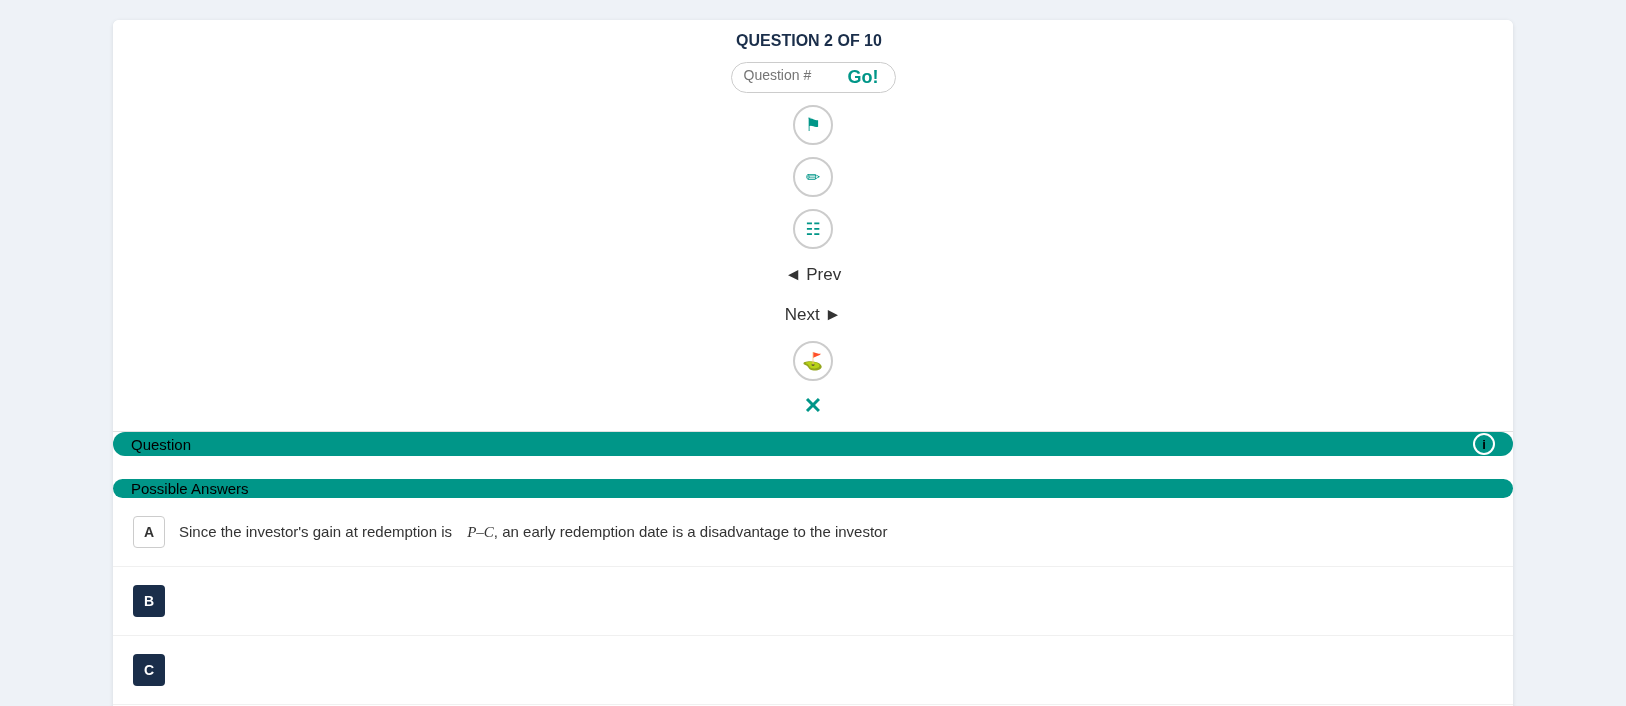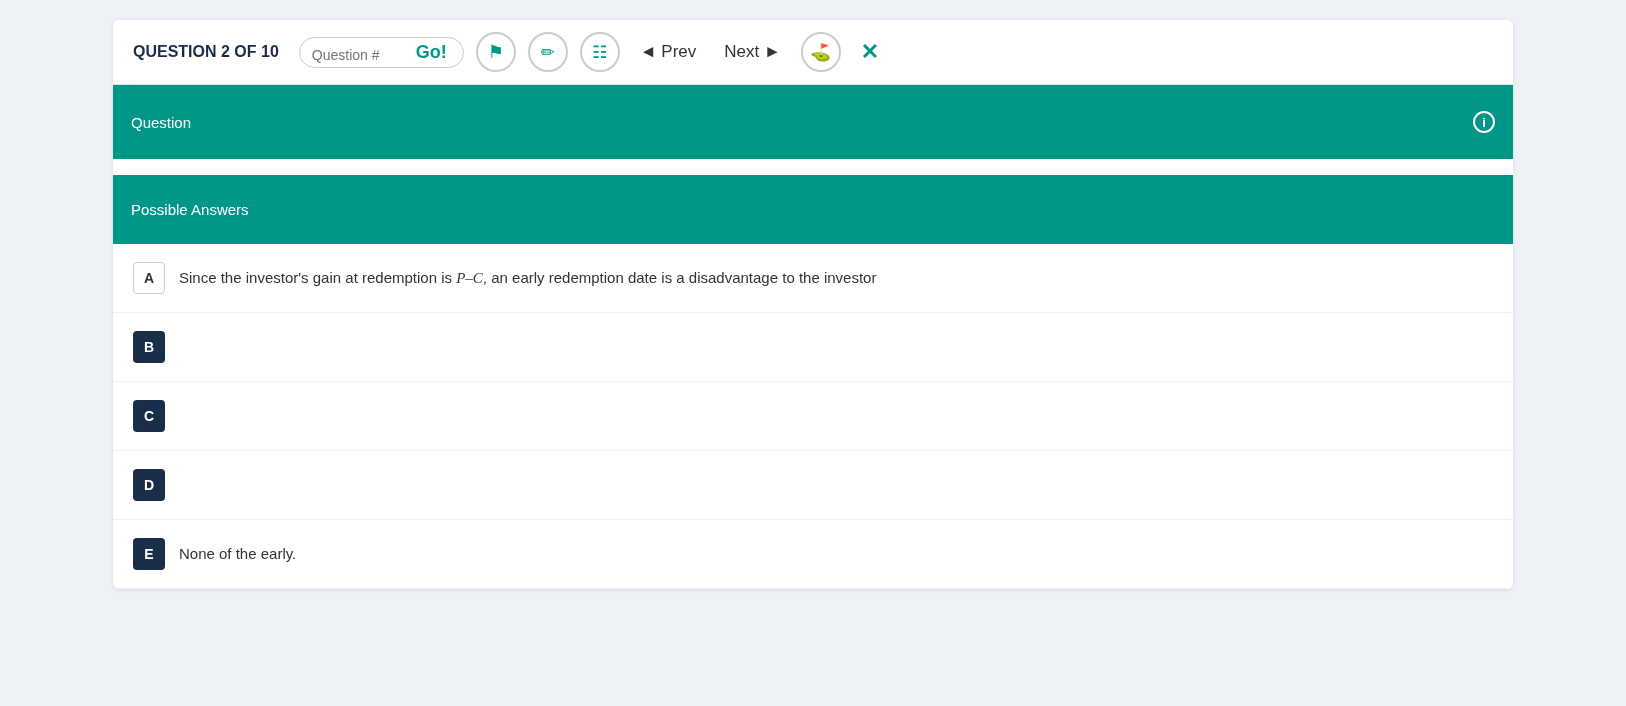--- a/index.html
+++ b/index.html
@@ -21,31 +21,32 @@
       box-shadow: 0 1px 4px rgba(0,0,0,0.1);
     }
     
     .quiz-header {
       display: flex;
       align-items: center;
       padding: 12px 20px;
       background: #fff;
       gap: 12px;
       border-bottom: 1px solid #e0e0e0;
+      flex-direction: column;
     }
     .question-counter {
       font-weight: 900;
       font-size: 16px;
       color: #1a2e4a;
       white-space: nowrap;
       margin-right: 8px;
     }
     .question-input-wrapper {
       display: flex;
-      align-items: flex-end;
+      align-items: flex-start;
       border: 1px solid #ccc;
       border-radius: 20px;
       padding: 4px 12px;
       background: #fff;
     }
     .question-input {
       border: none;
       outline: none;
       font-size: 14px;
       color: #999;
@@ -94,26 +95,27 @@
       border: none;
       cursor: pointer;
       font-size: 22px;
       color: #009688;
       font-weight: bold;
       padding: 0 8px;
     }
     
     .section-header {
       background: #009688;
-      color: #ffffff;
-      padding: 26px 18px;
+      color: #000000;
+      padding: 1px 18px;
       font-size: 15px;
       display: flex;
       align-items: center;
       justify-content: space-between;
+      border-radius: 12px;
     }
     .info-icon {
       width: 22px;
       height: 22px;
       border: 2px solid #fff;
       border-radius: 50%;
       display: flex;
       align-items: center;
       justify-content: center;
       font-size: 13px;
@@ -162,20 +164,21 @@
       border: none;
     }
     .answer-text {
       font-size: 15px;
       color: #333;
       line-height: 1.5;
     }
     .answer-text em {
       font-style: italic;
       font-family: Georgia, serif;
+      margin-left: 11px;
     }
   </style>
 </head>
 <body>
 
 <div class="quiz-container">
 
   <div class="quiz-header">
     <span class="question-counter">QUESTION 2 OF 10</span>
 
@@ -212,21 +215,21 @@
       <span>✕</span>
     </button>
   </div>
 
   <div class="section-header">
     <span>Question</span>
     <div class="info-icon">i</div>
   </div>
 
 
-  <div class="section-header" style="margin-top:16px;">
+  <div class="section-header" style="margin-top:23px;">
     <span>Possible Answers</span>
   </div>
 
   <div class="answers-section">
 
     <div class="answer-option">
       <div class="answer-label unselected">A</div>
       <div class="answer-text">
         Since the investor's gain at redemption is <em>P–C</em>, an early redemption date is a disadvantage to the investor
       </div>

